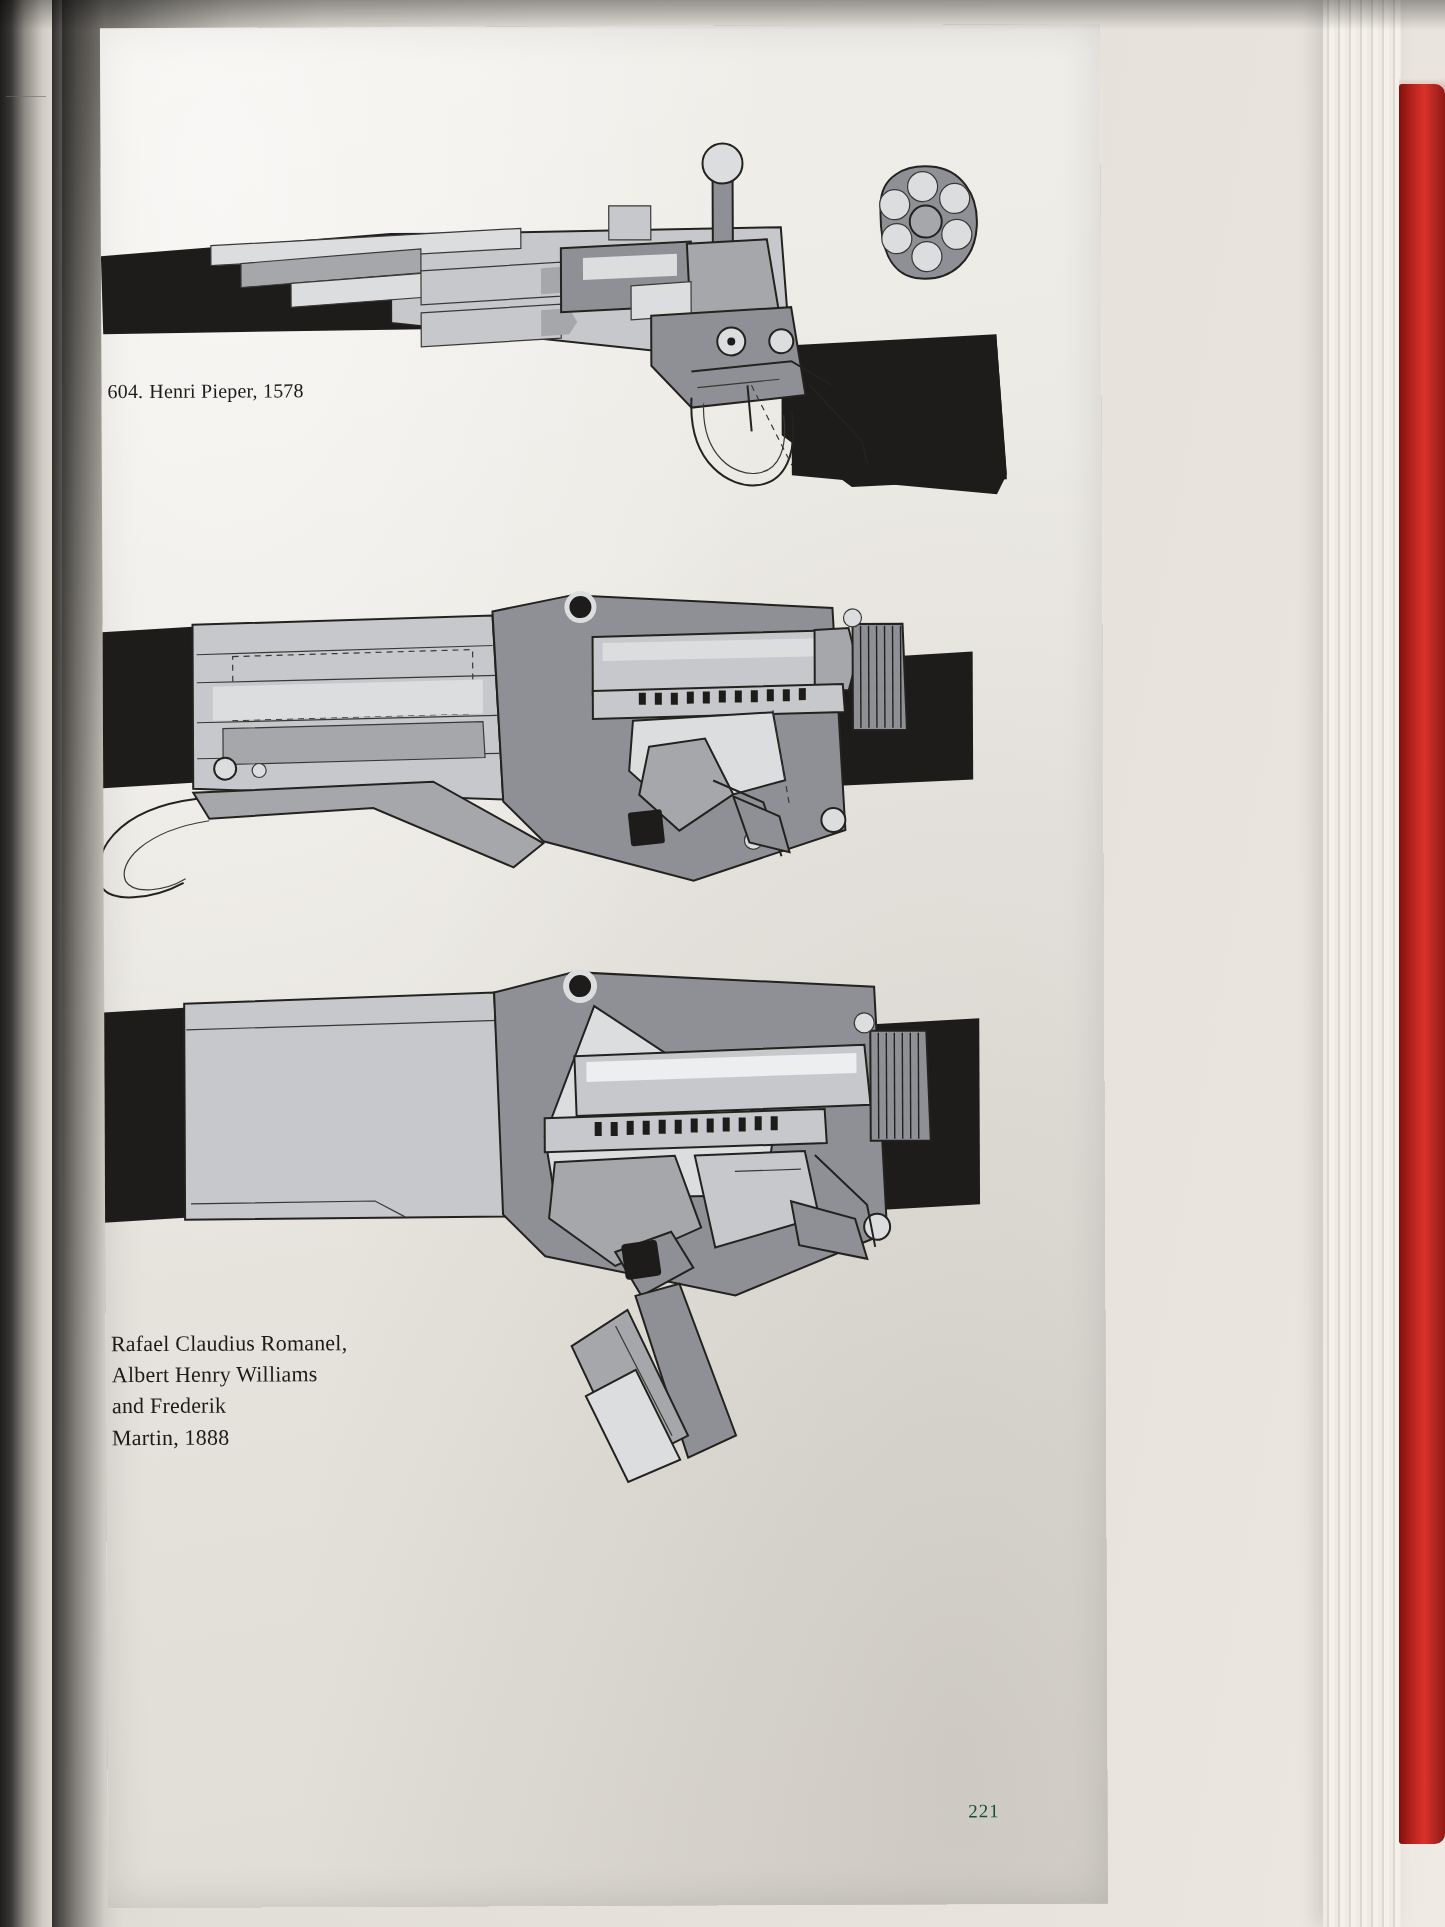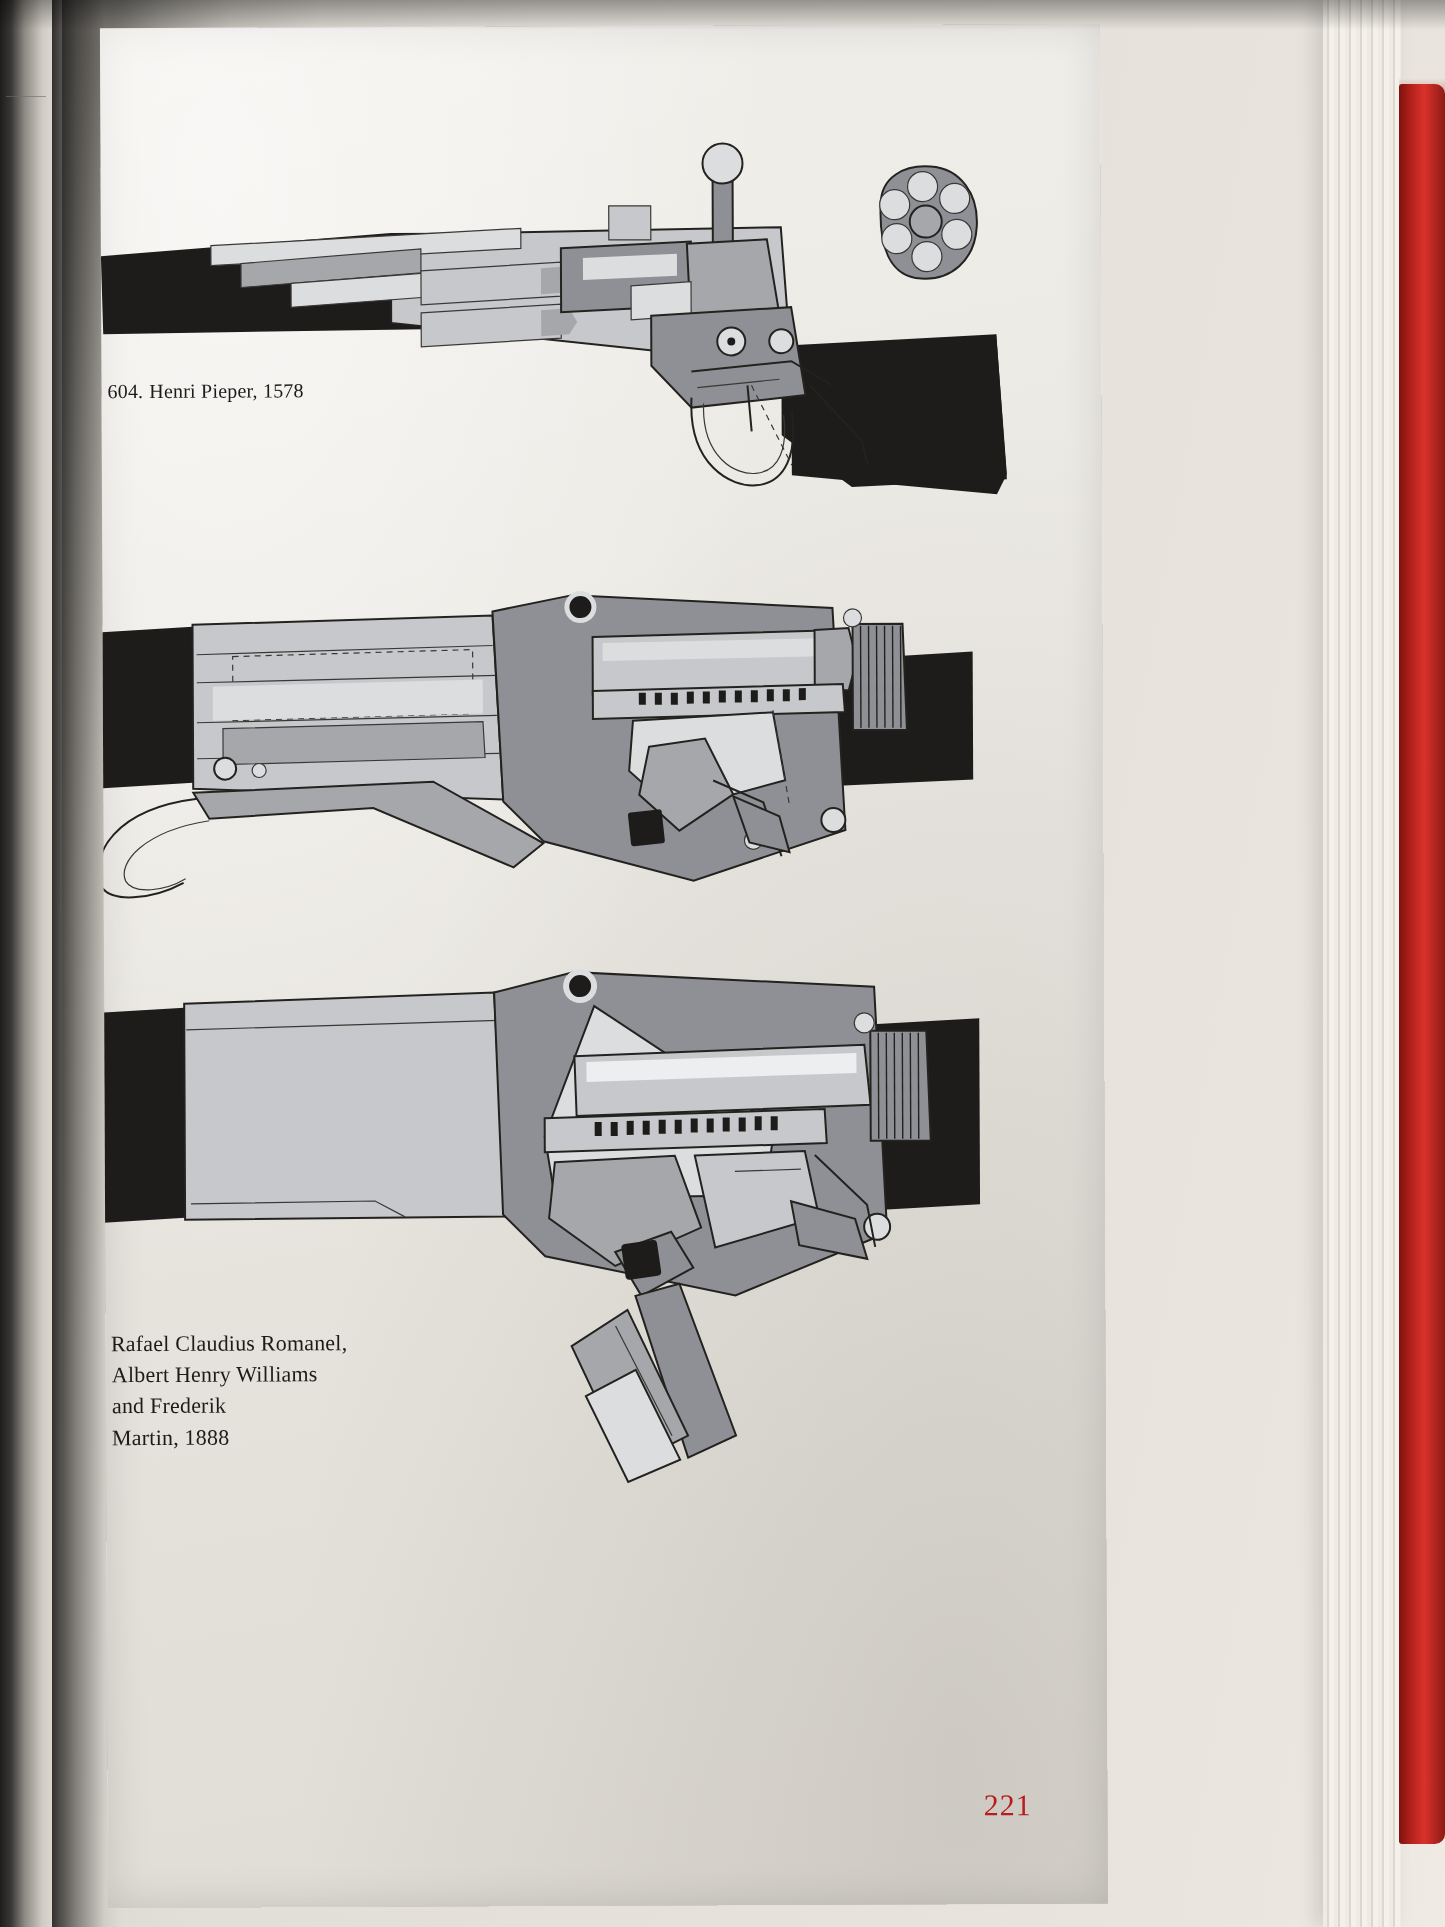--- a/index.html
+++ b/index.html
@@ -124,24 +124,24 @@
   .cap-605 {
     left: -40px;
     top: 1300px;
     font-size: 22px;
     line-height: 1.42;
     width: 430px;
   }
   .cap-605 .l2, .cap-605 .l3, .cap-605 .l4 { display:block; padding-left: 46px; }
   .folio {
     position: absolute;
-    right: 76px;
+    right: 108px;
     bottom: 82px;
-    font-size: 30px;
-    color: #b91c1c;
+    font-size: 19px;
+    color: #14532d;
     letter-spacing: 1px;
   }
   svg { display: block; }
   .ink { fill: #1d1c1a; }
   .mid { fill: #8e9095; }
   .mid2 { fill: #a5a7ab; }
   .lt  { fill: #c6c8cb; }
   .lt2 { fill: #dcdddf; }
   .wh  { fill: #edeeef; }
   .stroke { fill: none; stroke: #23221f; stroke-width: 2; }

